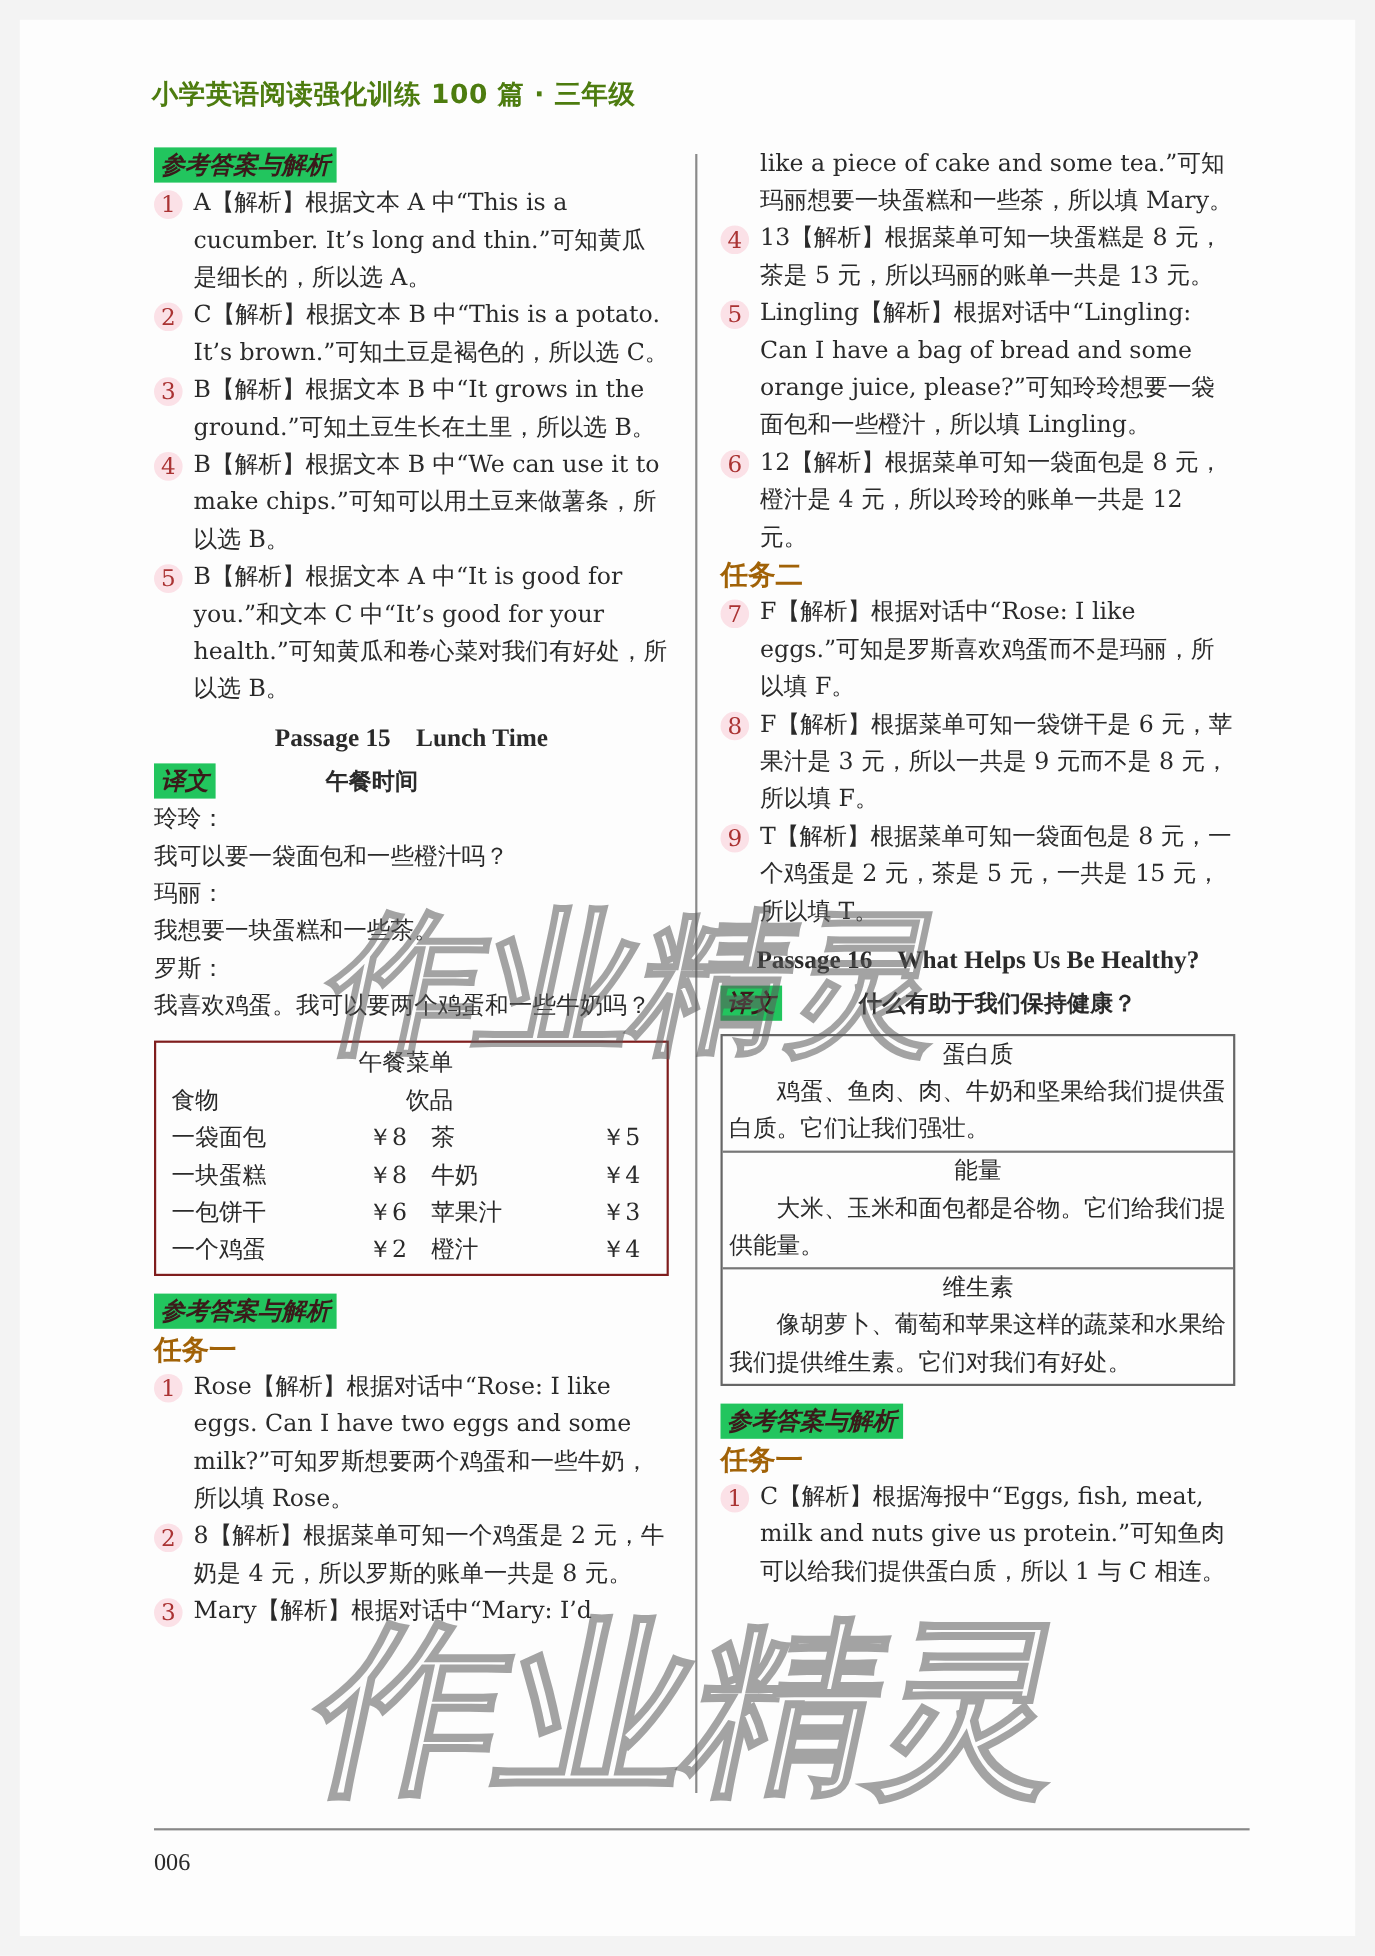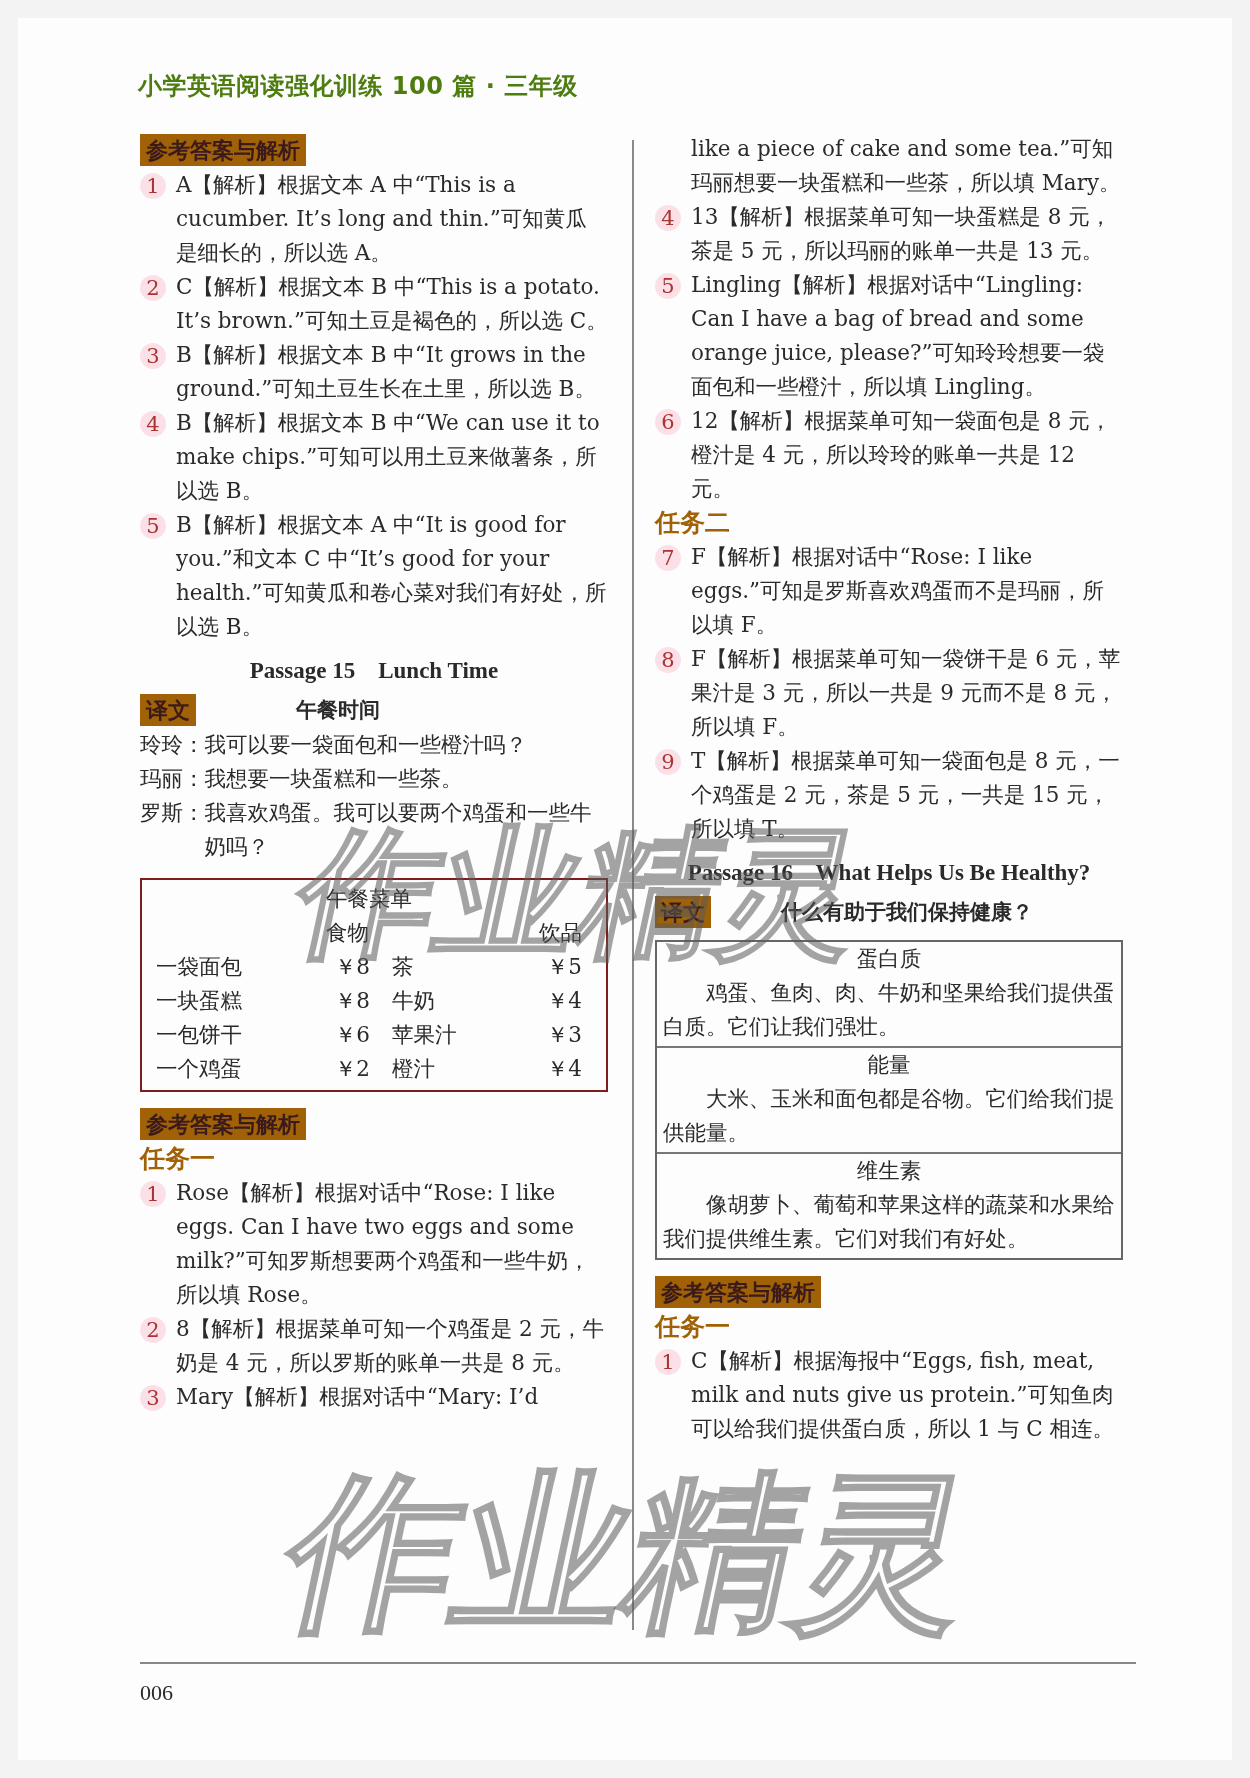--- a/index.html
+++ b/index.html
@@ -3,33 +3,33 @@
 <meta charset="utf-8">
 <style>
   html, body { margin:0; padding:0; }
   body { width:1250px; height:1778px; background:#f3f3f3; font-family:"DejaVu Serif","Liberation Serif",serif; color:#2a2a2a; position:relative; overflow:hidden; }
   .page { position:absolute; left:18px; top:18px; width:1214px; height:1742px; background:#fdfdfd; }
   .book-title { position:absolute; left:138px; top:70px; font-family:"DejaVu Sans","Liberation Sans",sans-serif; font-weight:bold; font-size:24px; color:#4d7c0f; letter-spacing:0.5px; }
   .col { position:absolute; top:132px; width:468px; font-size:21.5px; line-height:34px; }
   .col.left { left:140px; }
   .col.right { left:655px; top:132px; }
   .divider { position:absolute; left:632px; top:140px; width:2px; height:1490px; background:#8a8a8a; }
-  .tag { display:inline-block; background:#a16207; color:#3a1a1a; font-family:"DejaVu Serif",serif; font-weight:bold; font-size:22px; padding:0 6px; line-height:32px; margin:2px 0 2px 0; }
+  .tag { display:inline-block; background:#22c55e; color:#3a1a1a; font-family:"DejaVu Serif",serif; font-weight:bold; font-size:22px; padding:0 6px; line-height:32px; margin:2px 0 2px 0;font-style:italic; }
   .item { position:relative; padding-left:36px; }
   .num { position:absolute; left:0; top:5px; width:26px; height:26px; border-radius:50%; background:#fbe1e7; color:#a33; font-size:21px; line-height:26px; text-align:center; }
   .sub { font-family:"DejaVu Sans",sans-serif; font-weight:bold; font-size:25px; color:#a16207; }
   .passage-title { font-weight:bold; font-size:23px; text-align:center; margin:10px 0 4px; font-family:"Liberation Serif","DejaVu Serif",serif; }
   .trans-head { display:flex; align-items:center; }
   .trans-head .zh-title { font-family:"DejaVu Sans",sans-serif; font-weight:bold; font-size:21px; margin-left:100px; }
-  .dialog .line { display:flex; }
+  .dialog .line { display:flex;flex-direction:column; }
   .dialog .speaker { flex:none; }
   .menu { border:2px solid #7f1d1d; margin-top:14px; padding:2px 24px 4px 14px; }
   .menu .mtitle { text-align:center; }
   .menu .heads { display:flex; }
-  .menu .heads span { flex:1; text-align:right; }
+  .menu .heads span { flex:1; text-align:left; }
   .menu .row { display:flex; }
   .menu .row .f { width:150px; }
   .menu .row .fp { width:64px; text-align:right; }
   .menu .row .d { width:120px; padding-left:22px; }
   .menu .row .dp { flex:1; text-align:right; }
   .infobox { border:2px solid #666; margin-top:10px; }
   .infobox .sec { padding:0 6px 2px 6px; border-bottom:2px solid #777; }
   .infobox .sec:last-child { border-bottom:none; }
   .infobox .sec .h { text-align:center; }
   .infobox .sec .p { text-indent:2em; }

